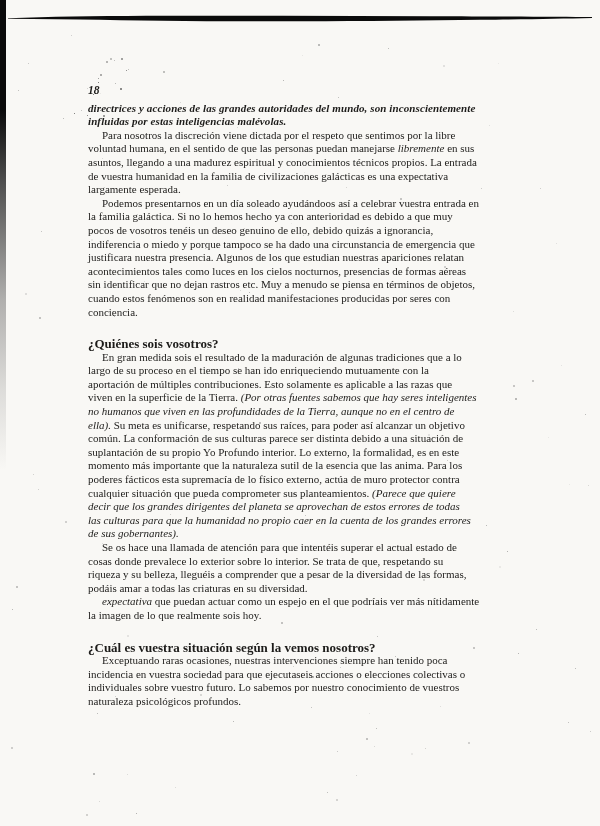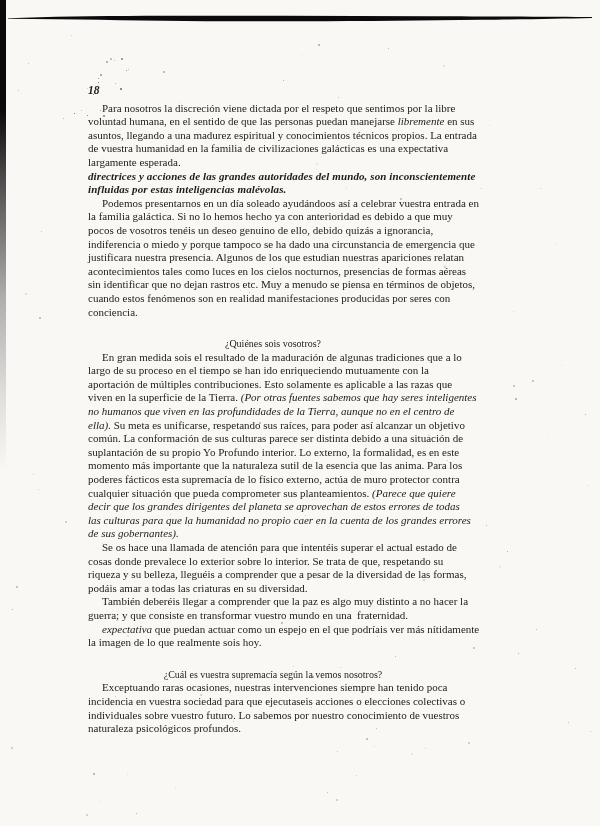--- a/index.html
+++ b/index.html
@@ -30,48 +30,48 @@
   }
   .page-number {
     font-style: italic; font-weight: bold; font-size: 11.5px;
     margin: 0 0 4px 0;
   }
   .para { margin: 0; white-space: pre; text-indent: 14px; }
   .para.noindent { text-indent: 0; }
   .para.bi { font-style: italic; font-weight: 600; letter-spacing: 0.1px; }
   .para .it { font-style: italic; }
   .heading {
-    font-weight: normal; font-size: 10px; line-height: 13.6px;
-    text-align: center; margin: 18px 72px 0 0; white-space: pre;
+    font-weight: bold; font-size: 13px; line-height: 13.6px;
+    margin: 18px 72px 0 0; white-space: pre;
   }
 </style>
 </head>
 <body>
 
 <div class="page">
 
   <div class="top-line">
     <svg width="600" height="10" viewBox="0 0 600 10" xmlns="http://www.w3.org/2000/svg">
       <path d="M8,4.2 L40,3.2 C90,2 150,1.6 220,1.8 C290,1.4 360,1.8 430,2.2 C500,2.4 560,2.8 592,3.1
                L592,4.0 C560,4.6 530,5.4 480,5.8 C420,6.6 350,7.4 280,7.2 C210,7.6 140,6.4 80,5.4 L8,4.8 Z" fill="#0b0b0b"></path>
     </svg>
   </div>
 
   <div class="left-bar"></div>
 
   <main class="text-column" id="text-column">
     <div class="page-number">18</div>
 
-  <p class="para"><span>Para nosotros la discreción viene dictada por el respeto que sentimos por la libre
+  <p class="para noindent bi"><span>directrices y acciones de las grandes autoridades del mundo, son inconscientemente
+influidas por estas inteligencias malévolas.</span></p>
+      <p class="para"><span>Para nosotros la discreción viene dictada por el respeto que sentimos por la libre
 voluntad humana, en el sentido de que las personas puedan manejarse </span><span class="it">libremente</span><span> en sus
 asuntos, llegando a una madurez espiritual y conocimientos técnicos propios. La entrada
 de vuestra humanidad en la familia de civilizaciones galácticas es una expectativa
 largamente esperada.</span></p>
-      <p class="para noindent bi"><span>directrices y acciones de las grandes autoridades del mundo, son inconscientemente
-influidas por estas inteligencias malévolas.</span></p>
       <p class="para"><span>Podemos presentarnos en un día soleado ayudándoos así a celebrar vuestra entrada en
 la familia galáctica. Si no lo hemos hecho ya con anterioridad es debido a que muy
 pocos de vosotros tenéis un deseo genuino de ello, debido quizás a ignorancia,
 indiferencia o miedo y porque tampoco se ha dado una circunstancia de emergencia que
 justificara nuestra presencia. Algunos de los que estudian nuestras apariciones relatan
 acontecimientos tales como luces en los cielos nocturnos, presencias de formas aéreas
 sin identificar que no dejan rastros etc. Muy a menudo se piensa en términos de objetos,
 cuando estos fenómenos son en realidad manifestaciones producidas por seres con
 conciencia.</span></p>
       <h2 class="heading">¿Quiénes sois vosotros?</h2>
@@ -86,25 +86,23 @@
 momento más importante que la naturaleza sutil de la esencia que las anima. Para los
 poderes fácticos esta supremacía de lo físico externo, actúa de muro protector contra
 cualquier situación que pueda comprometer sus planteamientos. </span><span class="it">(Parece que quiere
 decir que los grandes dirigentes del planeta se aprovechan de estos errores de todas
 las culturas para que la humanidad no propio caer en la cuenta de los grandes errores
 de sus gobernantes).</span></p>
       <p class="para"><span>Se os hace una llamada de atención para que intentéis superar el actual estado de
 cosas donde prevalece lo exterior sobre lo interior. Se trata de que, respetando su
 riqueza y su belleza, lleguéis a comprender que a pesar de la diversidad de las formas,
 podáis amar a todas las criaturas en su diversidad.</span></p>
-      <p class="para"><span>También deberéis llegar a comprender que la paz es algo muy distinto a no hacer la
-guerra; y que consiste en transformar vuestro mundo en una  fraternidad.</span></p>
       <p class="para"><span class="it">expectativa</span><span> que puedan actuar como un espejo en el que podríais ver más nítidamente
 la imagen de lo que realmente sois hoy.</span></p>
-      <h2 class="heading">¿Cuál es vuestra supremacía según la vemos nosotros?</h2>
+      <h2 class="heading">¿Cuál es vuestra situación según la vemos nosotros?</h2>
       <p class="para"><span>Exceptuando raras ocasiones, nuestras intervenciones siempre han tenido poca
 incidencia en vuestra sociedad para que ejecutaseis acciones o elecciones colectivas o
 individuales sobre vuestro futuro. Lo sabemos por nuestro conocimiento de vuestros
 naturaleza psicológicos profundos.</span></p>
     </main>
 
 <i class="noise-speck" style="left: 359.449px; top: 378.839px; width: 1px; height: 1px; opacity: 0.314407;"></i>
     <i class="noise-speck" style="left: 108.791px; top: 441.168px; width: 1px; height: 1px; opacity: 0.298661;"></i>
     <i class="noise-speck" style="left: 514.899px; top: 397.964px; width: 2px; height: 2px; opacity: 0.388721;"></i>
     <i class="noise-speck" style="left: 444.494px; top: 266.373px; width: 2px; height: 2px; opacity: 0.255255;"></i>

